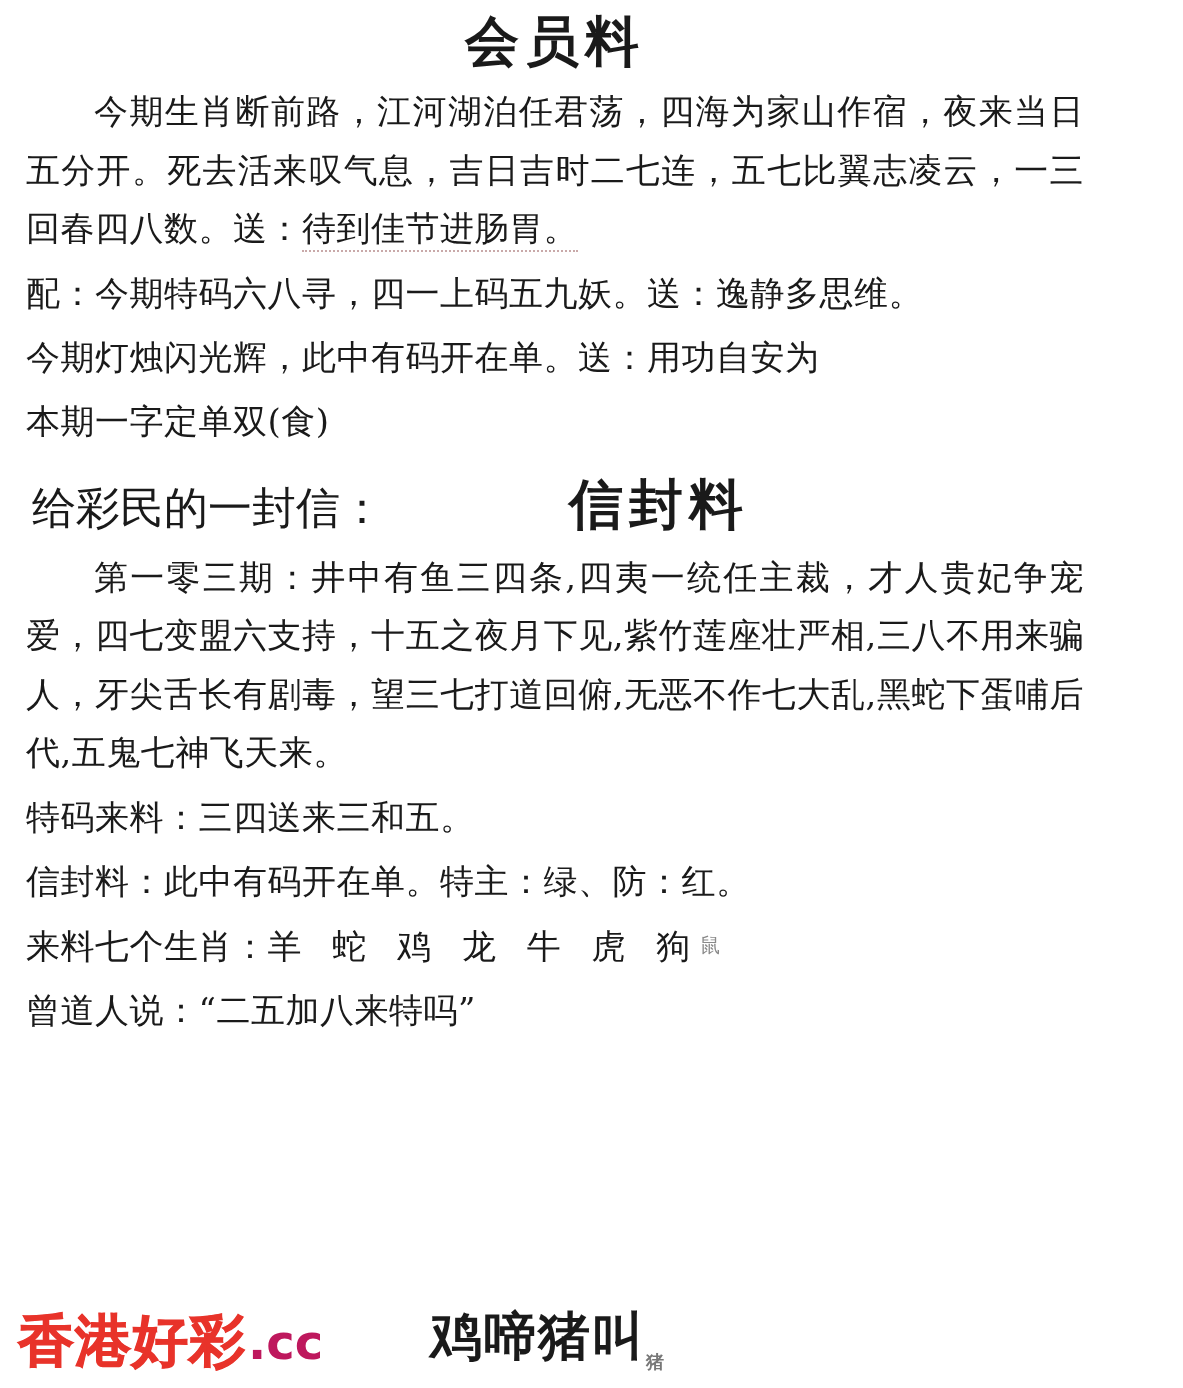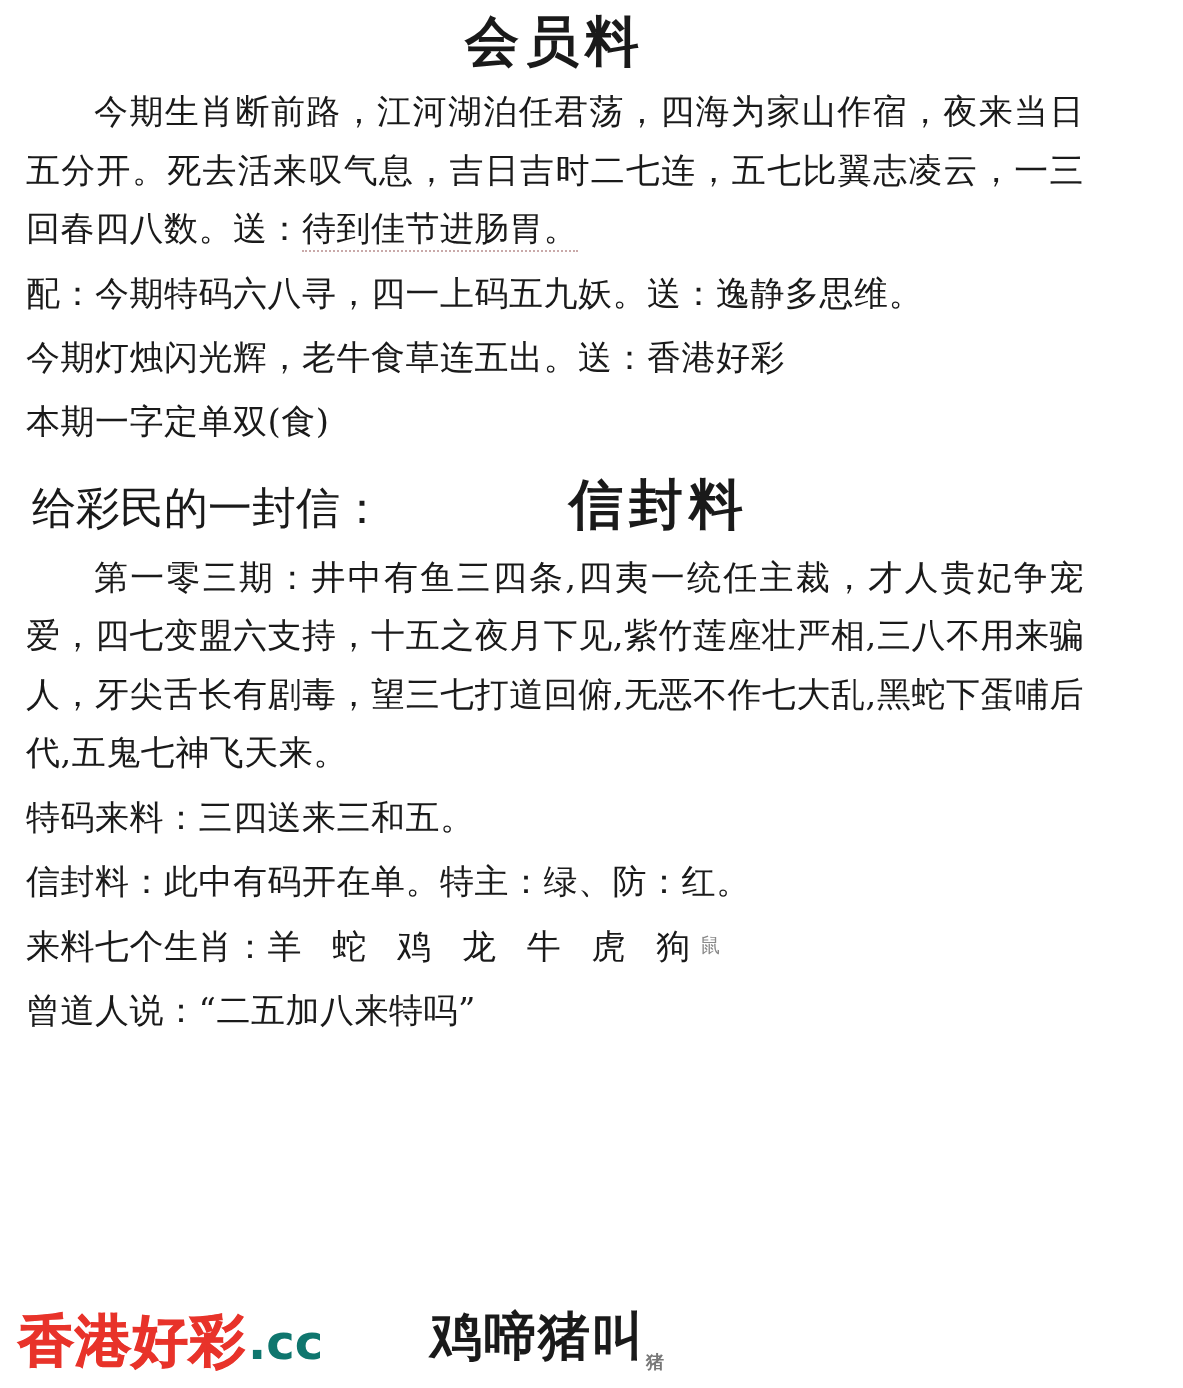--- a/index.html
+++ b/index.html
@@ -118,37 +118,37 @@
     font-size: 62px;
     font-weight: bold;
     color: #e8332a;
     margin-left: 20px;
     font-family: "DejaVu Sans", "Liberation Sans", sans-serif;
     letter-spacing: 0px;
   }
   .wm-tld {
     font-size: 48px;
     font-weight: bold;
-    color: #0f766e;
+    color: #be185d;
     font-family: "DejaVu Sans", "Liberation Sans", sans-serif;
     margin-left: 2px;
   }
 </style>
 </head>
 <body>
 
 <div class="page">
 
   <div class="section-title">会员料</div>
 
   <p class="para indent"><span>今期生肖断前路，江河湖泊任君荡，四海为家山作宿，夜来当日五分开。死去活来叹气息，吉日吉时二七连，五七比翼志凌云，一三回春四八数。送：</span><span class="dotted-underline">待到佳节进肠胃。</span></p>
 
   <p class="para">配：今期特码六八寻，四一上码五九妖。送：逸静多思维。</p>
 
-  <p class="para">今期灯烛闪光辉，老牛食草连五出。送：香港好彩</p>
+  <p class="para">今期灯烛闪光辉，此中有码开在单。送：用功自安为</p>
 
   <p class="para">本期一字定单双(食)</p>
 
   <div class="title-row">
     <div class="lead">给彩民的一封信：</div>
     <div class="mid-title">信封料</div>
   </div>
 
   <p class="para indent">第一零三期：井中有鱼三四条,四夷一统任主裁，才人贵妃争宠爱，四七变盟六支持，十五之夜月下见,紫竹莲座壮严相,三八不用来骗人，牙尖舌长有剧毒，望三七打道回俯,无恶不作七大乱,黑蛇下蛋哺后代,五鬼七神飞天来。</p>
 

